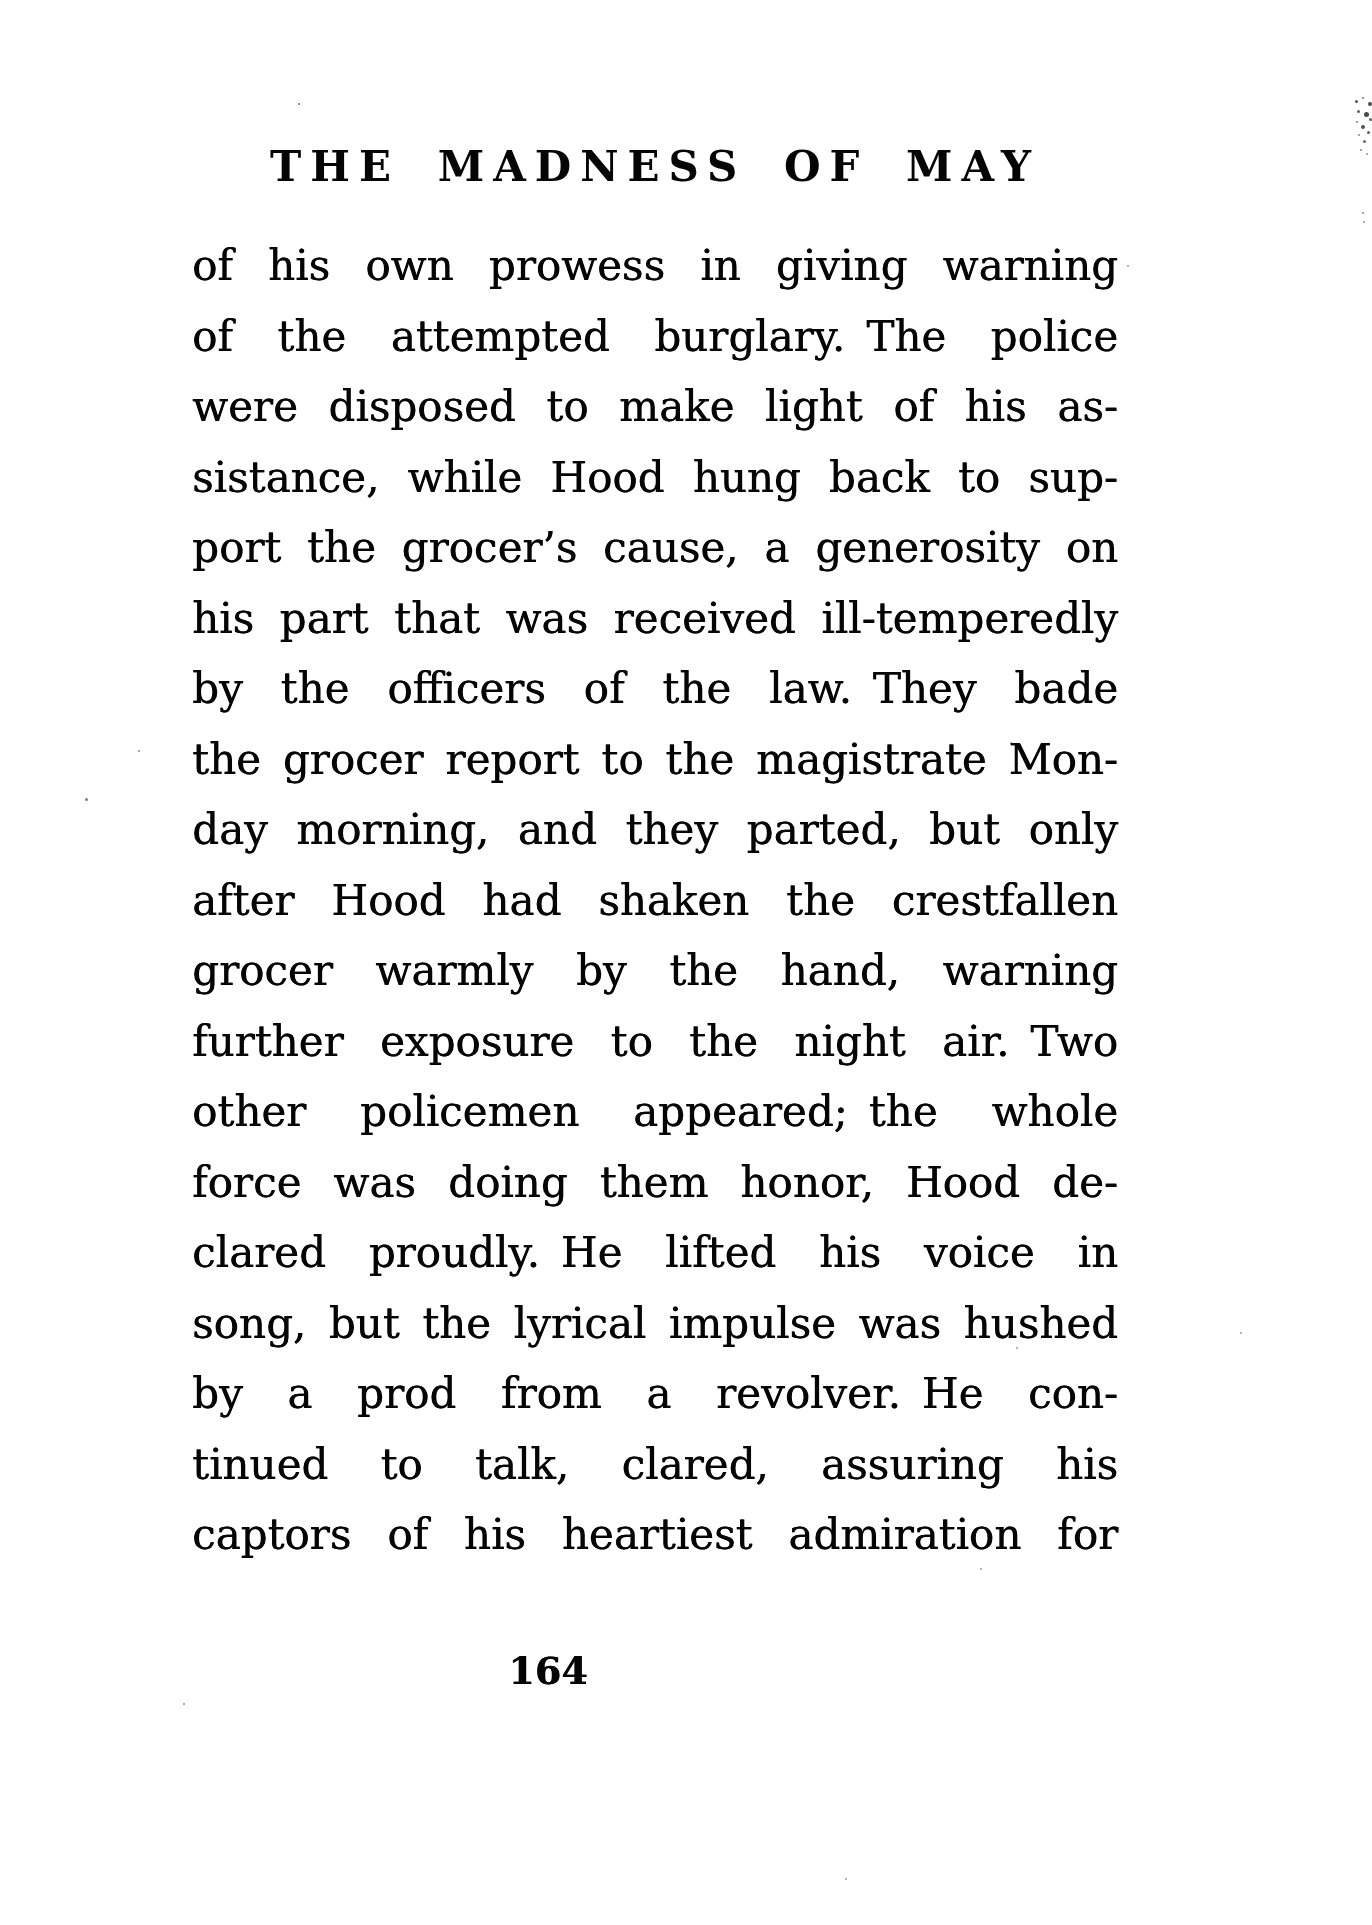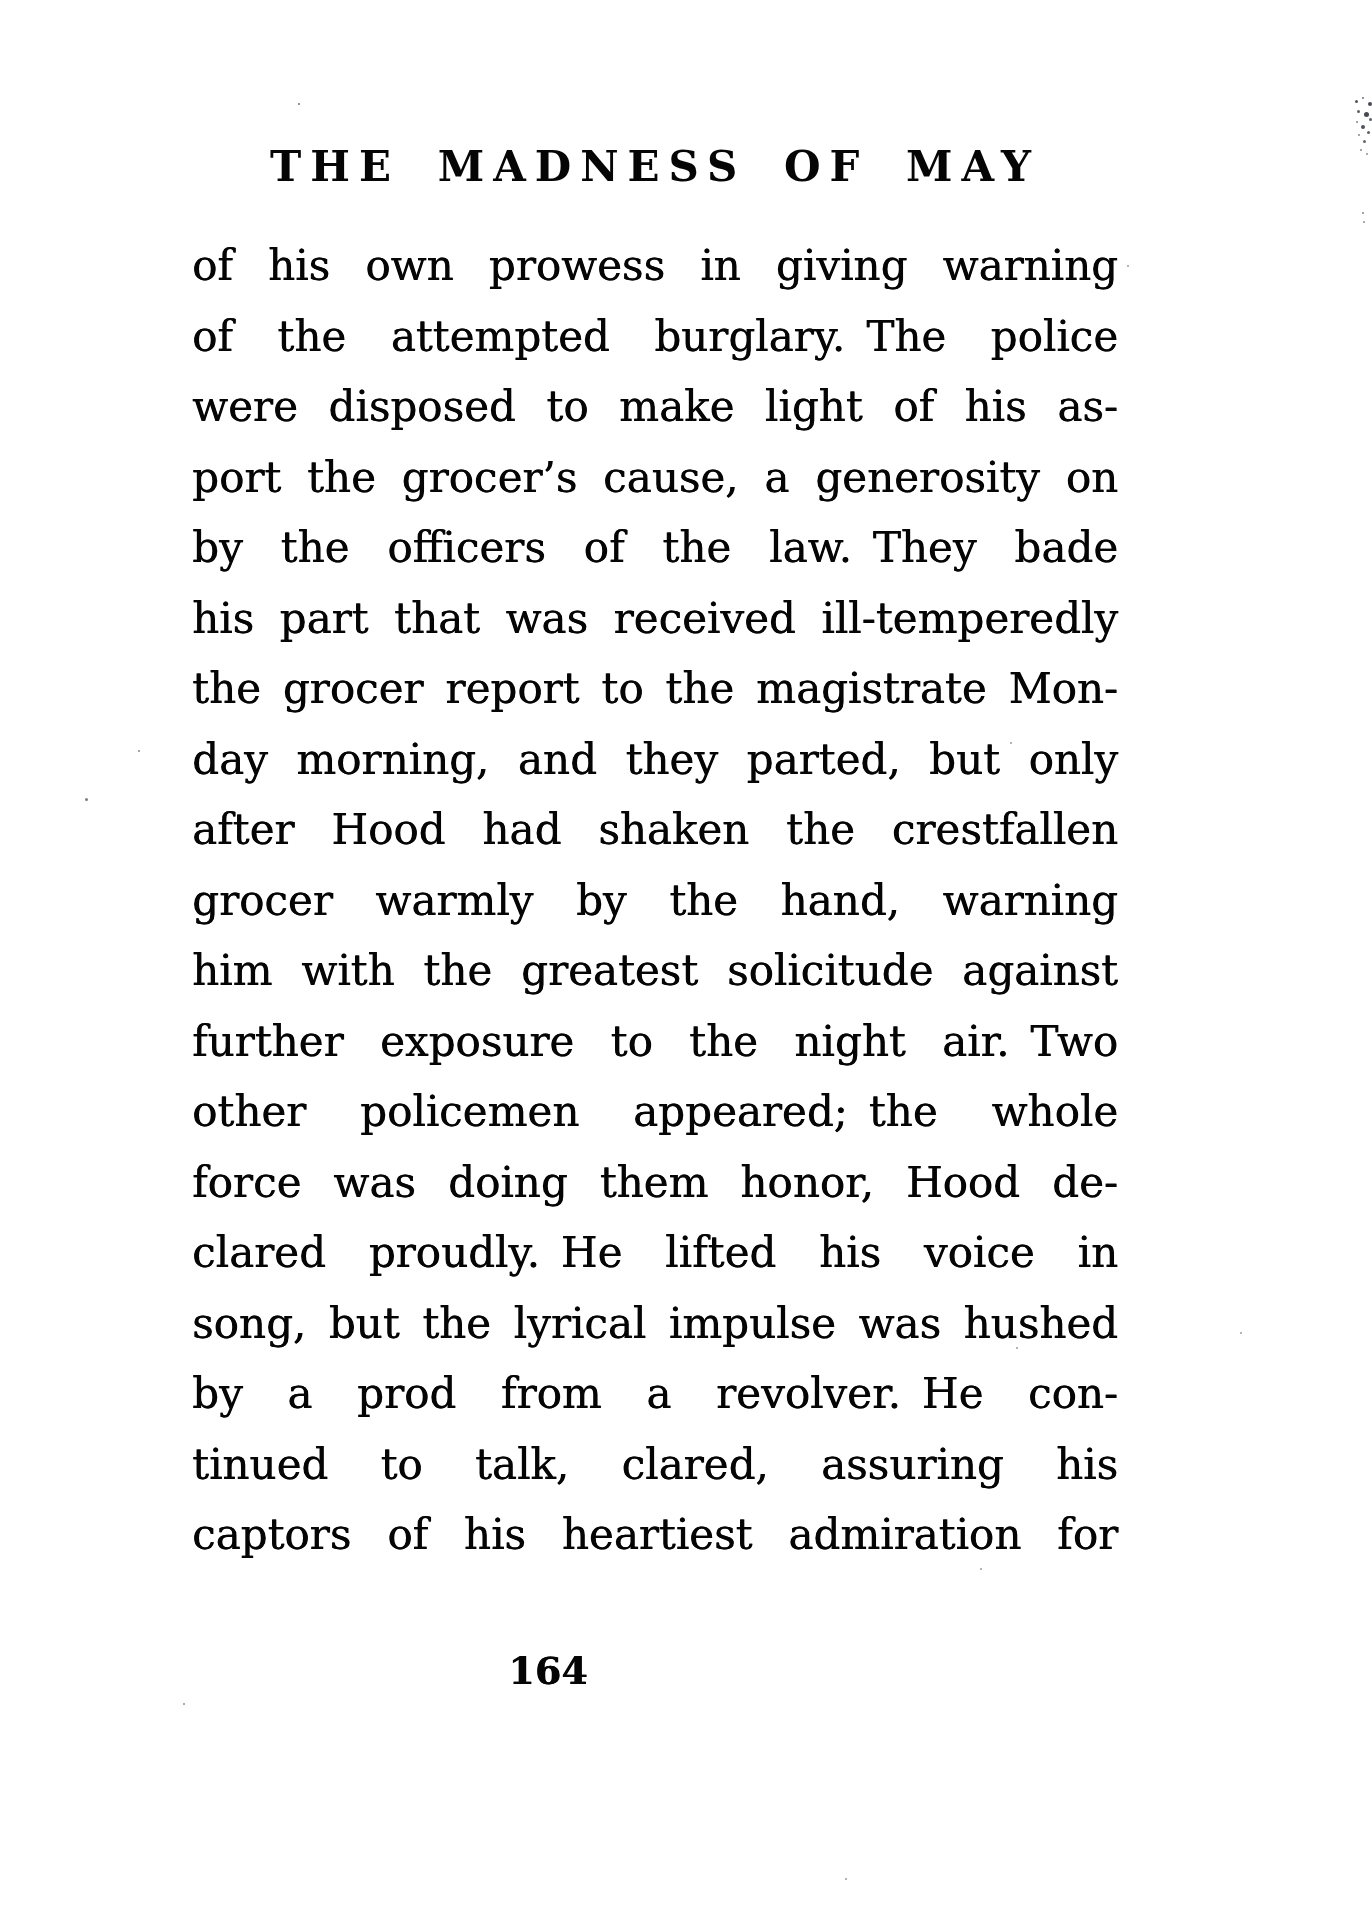--- a/index.html
+++ b/index.html
@@ -65,28 +65,28 @@
 <body>
 
 <div class="page-scan">
 
   <div class="running-head">THE MADNESS OF MAY</div>
 
   <div class="body-text">
     <div class="text-line">of his own prowess in giving warning</div>
     <div class="text-line">of the attempted burglary. The police</div>
     <div class="text-line">were disposed to make light of his as-</div>
+    <div class="text-line">sistance, while Hood hung back to sup-</div>
     <div class="text-line">port the grocer’s cause, a generosity on</div>
+    <div class="text-line">his part that was received ill-temperedly</div>
     <div class="text-line">by the officers of the law. They bade</div>
-    <div class="text-line">his part that was received ill-temperedly</div>
     <div class="text-line">the grocer report to the magistrate Mon-</div>
     <div class="text-line">day morning, and they parted, but only</div>
     <div class="text-line">after Hood had shaken the crestfallen</div>
     <div class="text-line">grocer warmly by the hand, warning</div>
-    <div class="text-line">him with the greatest solicitude against</div>
     <div class="text-line">further exposure to the night air. Two</div>
     <div class="text-line">other policemen appeared; the whole</div>
     <div class="text-line">force was doing them honor, Hood de-</div>
     <div class="text-line">clared proudly. He lifted his voice in</div>
     <div class="text-line">song, but the lyrical impulse was hushed</div>
     <div class="text-line">by a prod from a revolver. He con-</div>
     <div class="text-line">tinued to talk, clared, assuring his</div>
     <div class="text-line">captors of his heartiest admiration for</div>
   </div>
 

